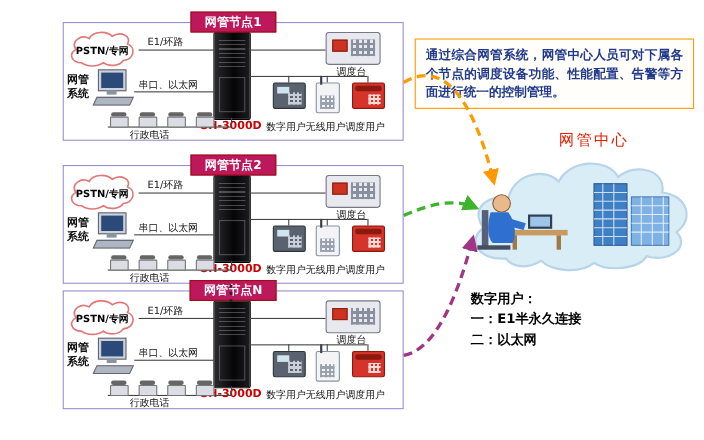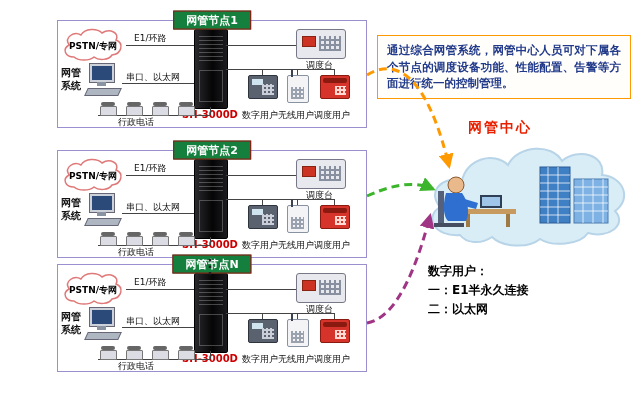--- a/index.html
+++ b/index.html
@@ -1,21 +1,21 @@
 <!DOCTYPE html>
 <html lang="zh"><head>
 <meta charset="utf-8">
 <style>
   html,body{margin:0;padding:0;}
   body{font-family:"DejaVu Sans","Liberation Sans",sans-serif;background:#fff;}
   .stage{position:relative;width:640px;height:400px;background:#fff;overflow:hidden;}
 
   
   .node{position:absolute;left:57px;width:308px;height:106px;border:1px solid #9b8fd0;background:#fff;}
-  .node-title{position:absolute;left:50%;top:0;transform:translate(-50%,-55%);background:#15803d;color:#fff;
+  .node-title{position:absolute;left:50%;top:0;transform:translate(-50%,-55%);background:#be185d;color:#fff;
     font-weight:bold;font-size:11px;padding:1px 12px;border:1px solid #991111;white-space:nowrap;z-index:3;}
 
   .lbl{position:absolute;white-space:nowrap;color:#111;}
   .b9{font-size:9px;}
   .b10{font-size:10px;font-weight:bold;}
   .bold{font-weight:normal;}
   .ctr{text-align:left;}
 
   .hl{position:absolute;height:1px;background:#444;}
   .vl{position:absolute;width:1px;background:#444;}
@@ -67,21 +67,21 @@
   .dev-dispatch{position:absolute;width:28px;height:22px;background:#d6332a;border:1px solid #8a1a10;border-radius:2px;}
   .dev-dispatch::before{content:"";position:absolute;left:2px;top:2px;width:24px;height:5px;background:#8a1a10;border-radius:2px;}
   .dev-dispatch::after{content:"";position:absolute;right:3px;bottom:3px;width:11px;height:9px;
     background:repeating-linear-gradient(90deg,#ffd9d4 0 2px,transparent 2px 4px),
                repeating-linear-gradient(0deg,#ffd9d4 0 2px,transparent 2px 4px);}
 
   
   .overlay{position:absolute;inset:0;pointer-events:none;z-index:5;}
   .info-box{position:absolute;left:377px;top:35px;width:254px;box-sizing:border-box;border:1px solid #ff9900;
     background:#fffefb;padding:6px 9px;color:#223a8a;font-size:11.5px;line-height:1.45;font-weight:bold;text-align:justify;}
-  .center-title{position:absolute;left:468px;top:119px;color:#e82000;font-weight:bold;font-size:14px;letter-spacing:2px;}
+  .center-title{position:absolute;left:508px;top:119px;color:#e82000;font-weight:normal;font-size:14px;letter-spacing:2px;}
   .center-cloud{position:absolute;left:418px;top:133px;width:220px;height:118px;}
   .conn-info{position:absolute;left:428px;top:262px;font-size:12px;font-weight:bold;color:#000;line-height:1.6;}
 </style>
 </head>
 <body>
 
 <div class="stage">
 
   <div class="node" style="top:20px">
     <div class="node-title">网管节点1</div>

